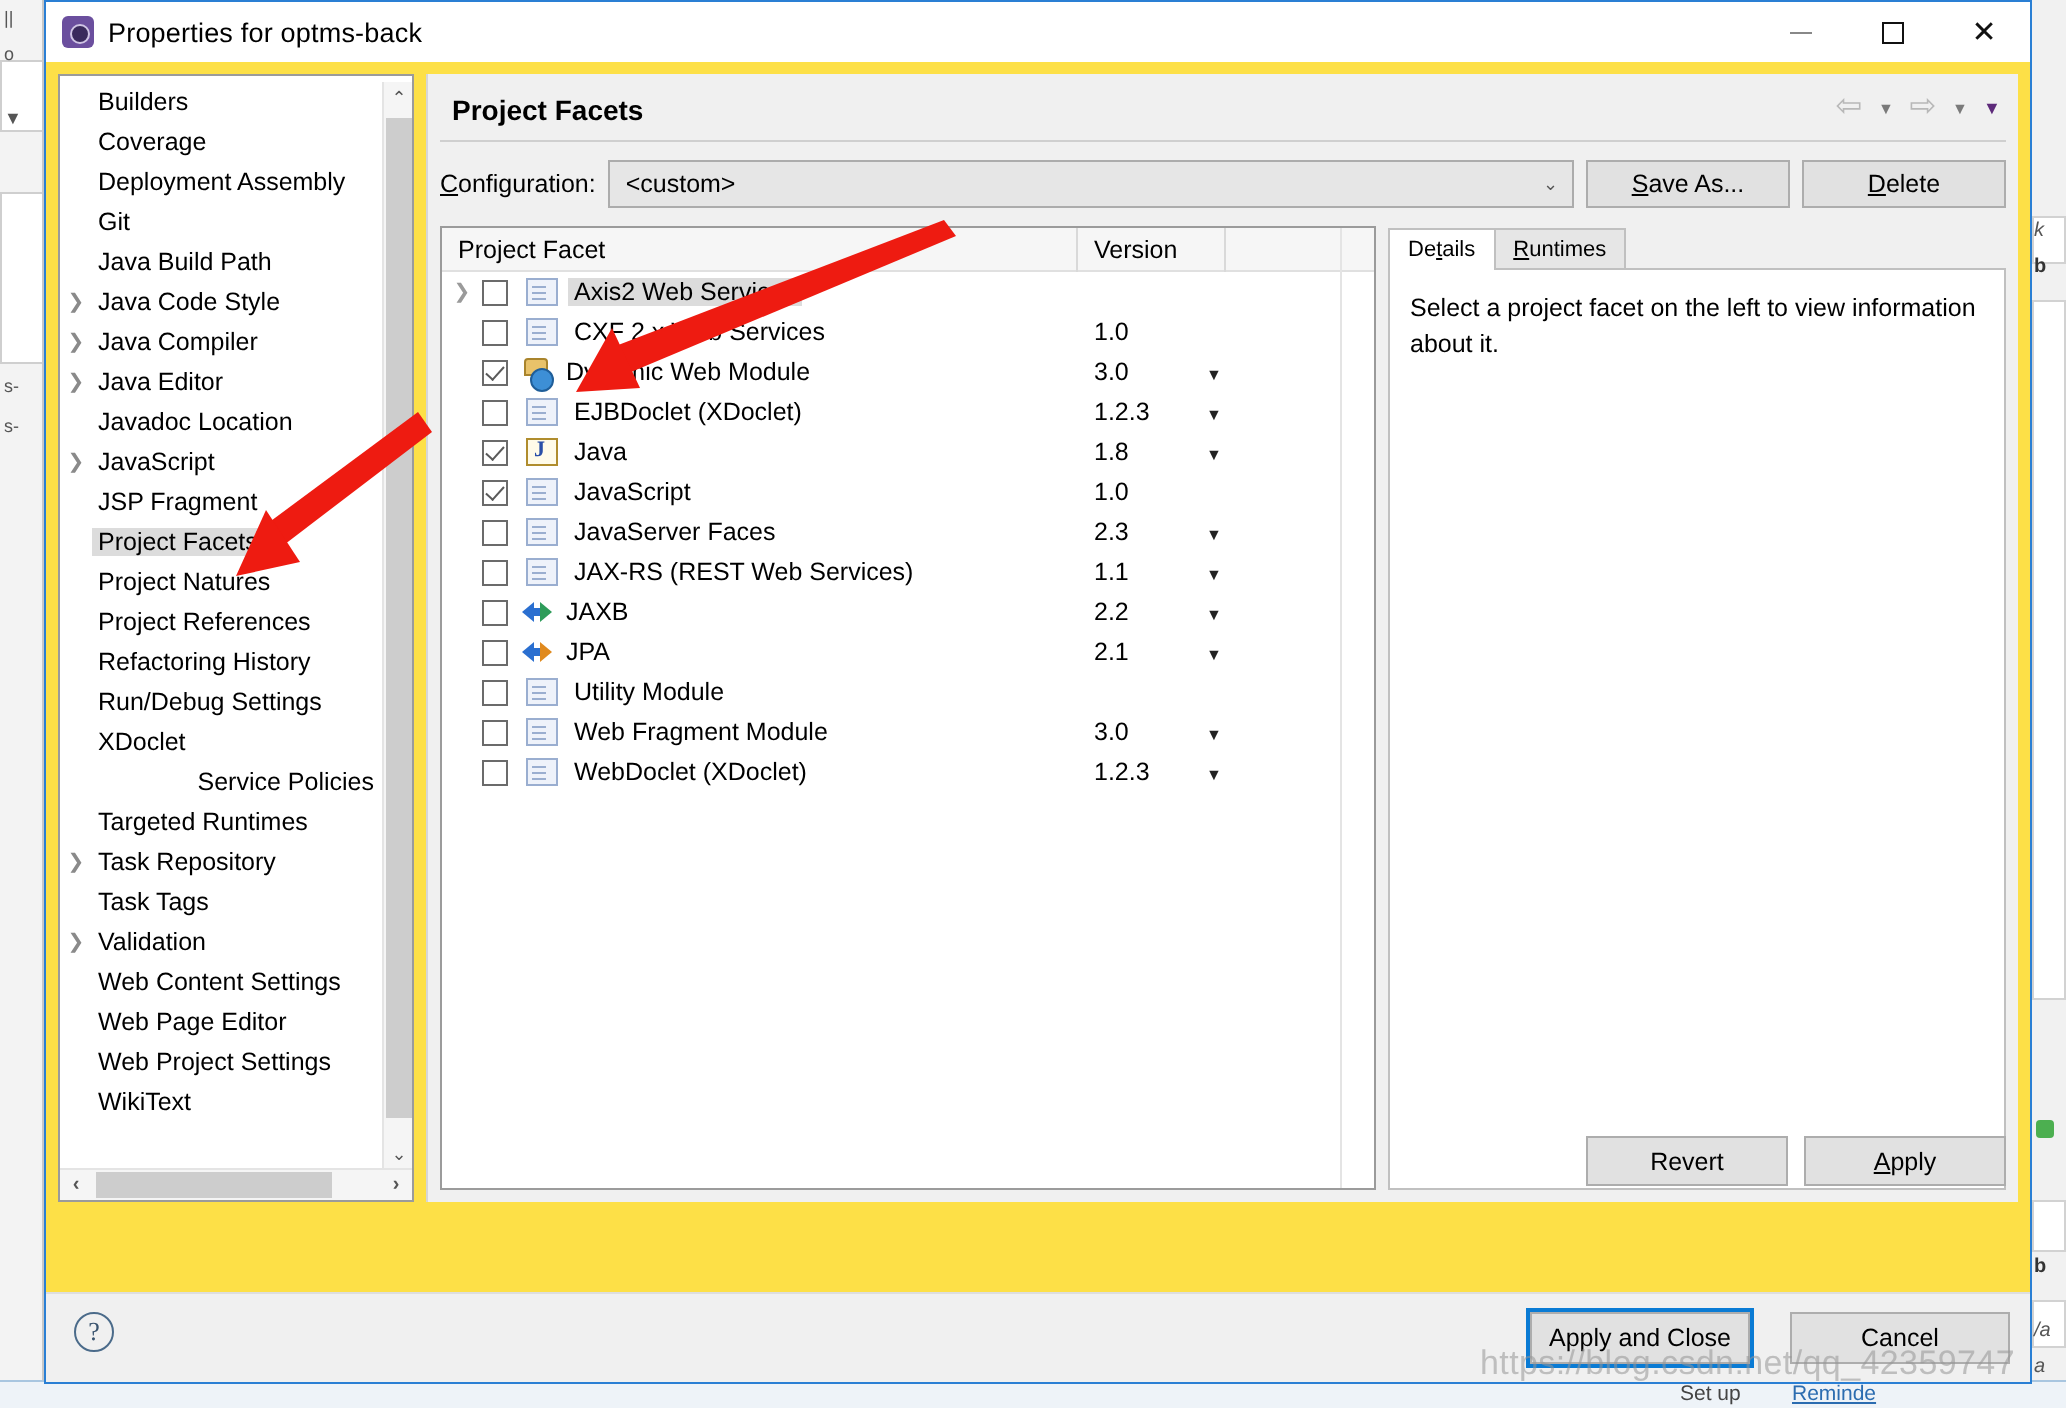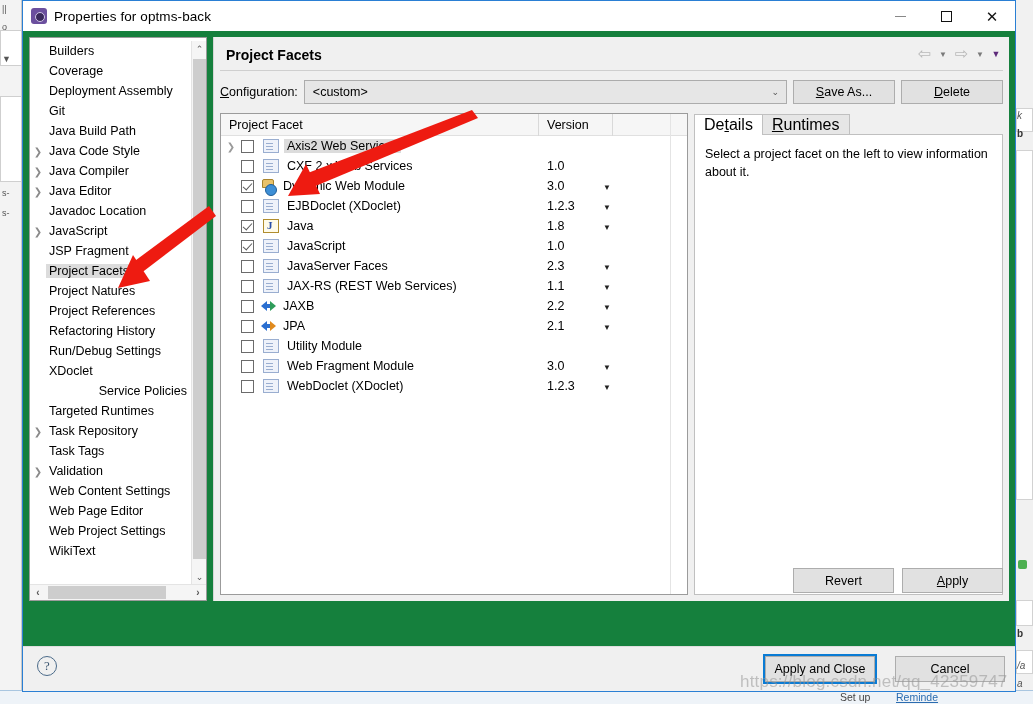--- a/index.html
+++ b/index.html
@@ -43,21 +43,21 @@
     position: absolute; left: 0; top: 690px; width: 1033px; height: 14px;
     background: #eef3f8; border-top: 1px solid #a9c6e0;
   }
   #bg-bottom .b-txt { position:absolute; font-size:10.5px; color:#444; }
   #bg-bottom .b-link { position:absolute; font-size:10.5px; color:#2b6cb0; text-decoration: underline; }
 
   
   #dialog {
     position: absolute; left: 22px; top: 0px;
     width: 994px; height: 692px;
-    background: #15803d;
+    background: #fde047;
     border: 1px solid #2a7fd4;
     display: flex; flex-direction: column;
   }
   #titlebar {
     height: 30px; background: #ffffff;
     display: flex; align-items: center;
     flex: 0 0 30px; position: relative;
   }
   #app-icon {
     width: 16px; height: 16px; margin-left: 8px; margin-right: 7px;
@@ -280,21 +280,21 @@
   #facet-vline {
     position: absolute; right: 16px; top: 0; bottom: 0; width: 1px; background: #e4e4e4;
   }
 
   
   #details {
     position: absolute; left: 480px; right: 6px; top: 76px; bottom: 6px;
   }
   #tabs { display: flex; height: 22px; align-items: flex-end; }
   .tab {
-    height: 21px; padding: 0 9px; font-size: 16px;
+    height: 21px; padding: 0 9px; font-size: 11px;
     display: flex; align-items: center;
     border: 1px solid #c0c0c0; border-bottom: none; background: #e6e6e6;
     margin-right: -1px;
     text-align: center;
   }
   .tab.active { background: #ffffff; border-color: #c0c0c0; position: relative; z-index: 2; }
   .tab u { text-decoration: underline; }
   #details-box {
     position: absolute; left: 0; right: 0; top: 21px; bottom: 0;
     background: #ffffff; border: 1px solid #c0c0c0;

